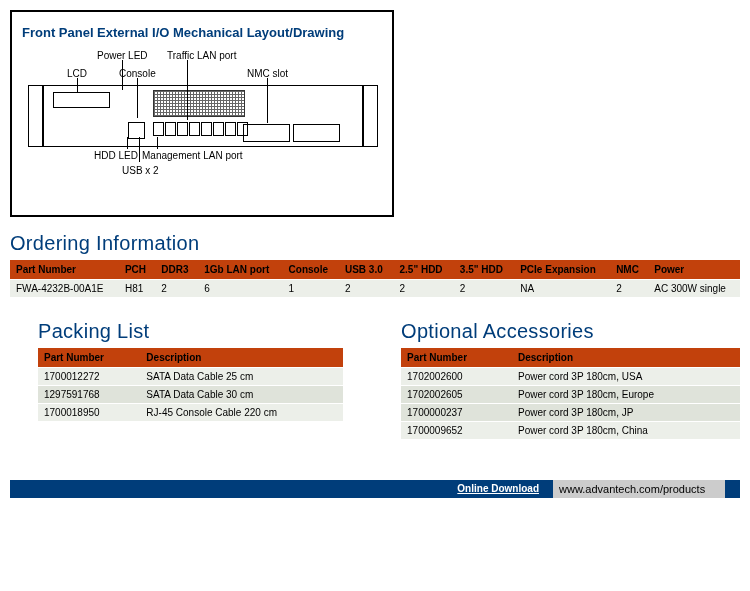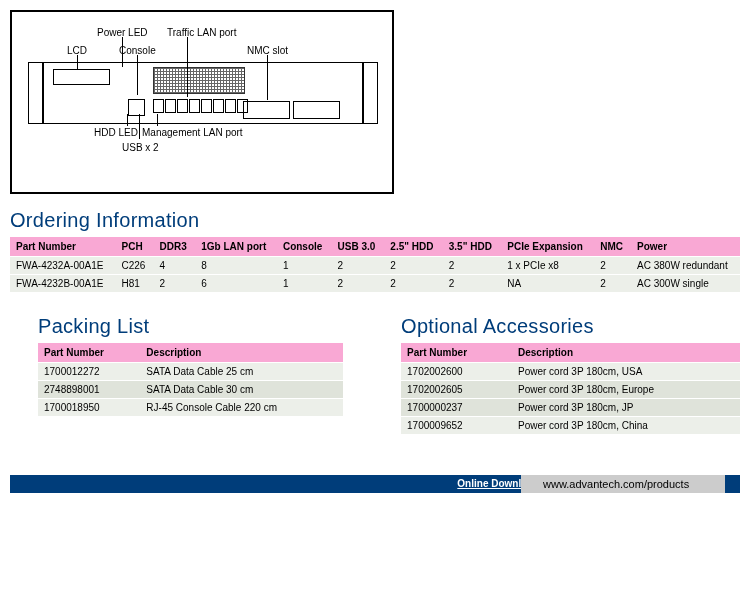--- a/index.html
+++ b/index.html
@@ -105,21 +105,21 @@
     margin: 12px 0 5px 0;
     font-family: "Arial Narrow", Arial, sans-serif;
     letter-spacing: 0.3px;
   }
   table {
     border-collapse: collapse;
     width: 100%;
     font-size: 10px;
   }
   th {
-    background: #f9a8d4;
+    background: #c2410c;
     text-align: left;
     padding: 4px 6px;
     font-weight: bold;
     border-bottom: 1px solid #fff;
   }
   td {
     padding: 3px 6px;
     border-bottom: 1px solid #fff;
   }
   tr.row-light { background: #ecefe9; }
@@ -150,32 +150,33 @@
     text-decoration: underline;
   }
   .footer-url {
     position: absolute;
     right: 15px;
     top: 0;
     background: #ccc;
     color: #000;
     font-size: 11px;
     line-height: 18px;
-    padding: 0 22px;
+    padding: 0 6px;
     width: 160px;
   }
   .line {
     position: absolute;
     background: #000;
   }
 </style>
 </head>
 <body>
 
 <div class="panel-box">
+  <div class="panel-title">Front Panel External I/O Mechanical Layout/Drawing</div>
 
   <div class="diagram">
     <div class="labels-top">
       <span class="lt" style="left:45px; top:18px;">LCD</span>
       <span class="lt" style="left:75px; top:0;">Power LED</span>
       <span class="lt" style="left:97px; top:18px;">Console</span>
       <span class="lt" style="left:145px; top:0;">Traffic LAN port</span>
       <span class="lt" style="left:225px; top:18px;">NMC slot</span>
     </div>
 
@@ -228,33 +229,20 @@
         <th>USB 3.0</th>
         <th>2.5" HDD</th>
         <th>3.5" HDD</th>
         <th>PCIe Expansion</th>
         <th>NMC</th>
         <th>Power</th>
       </tr>
     </thead>
   <tbody id="ord-body">
       <tr class="row-light">
-        <td>FWA-4232A-00A1E</td>
-        <td>C226</td>
-        <td>4</td>
-        <td>8</td>
-        <td>1</td>
-        <td>2</td>
-        <td>2</td>
-        <td>2</td>
-        <td>1 x PCIe x8</td>
-        <td>2</td>
-        <td>AC 380W redundant</td>
-      </tr>
-      <tr class="row-light">
         <td>FWA-4232B-00A1E</td>
         <td>H81</td>
         <td>2</td>
         <td>6</td>
         <td>1</td>
         <td>2</td>
         <td>2</td>
         <td>2</td>
         <td>NA</td>
         <td>2</td>
@@ -272,21 +260,21 @@
             <th>Part Number</th>
             <th>Description</th>
           </tr>
         </thead>
       <tbody id="pack-body">
           <tr class="row-light">
             <td>1700012272</td>
             <td>SATA Data Cable 25 cm</td>
           </tr>
           <tr class="row-dark">
-            <td>2748898001</td>
+            <td>1297591768</td>
             <td>SATA Data Cable 30 cm</td>
           </tr>
           <tr class="row-light">
             <td>1700018950</td>
             <td>RJ-45 Console Cable 220 cm</td>
           </tr>
         </tbody>
     </table>
   </div>
   <div class="col">

